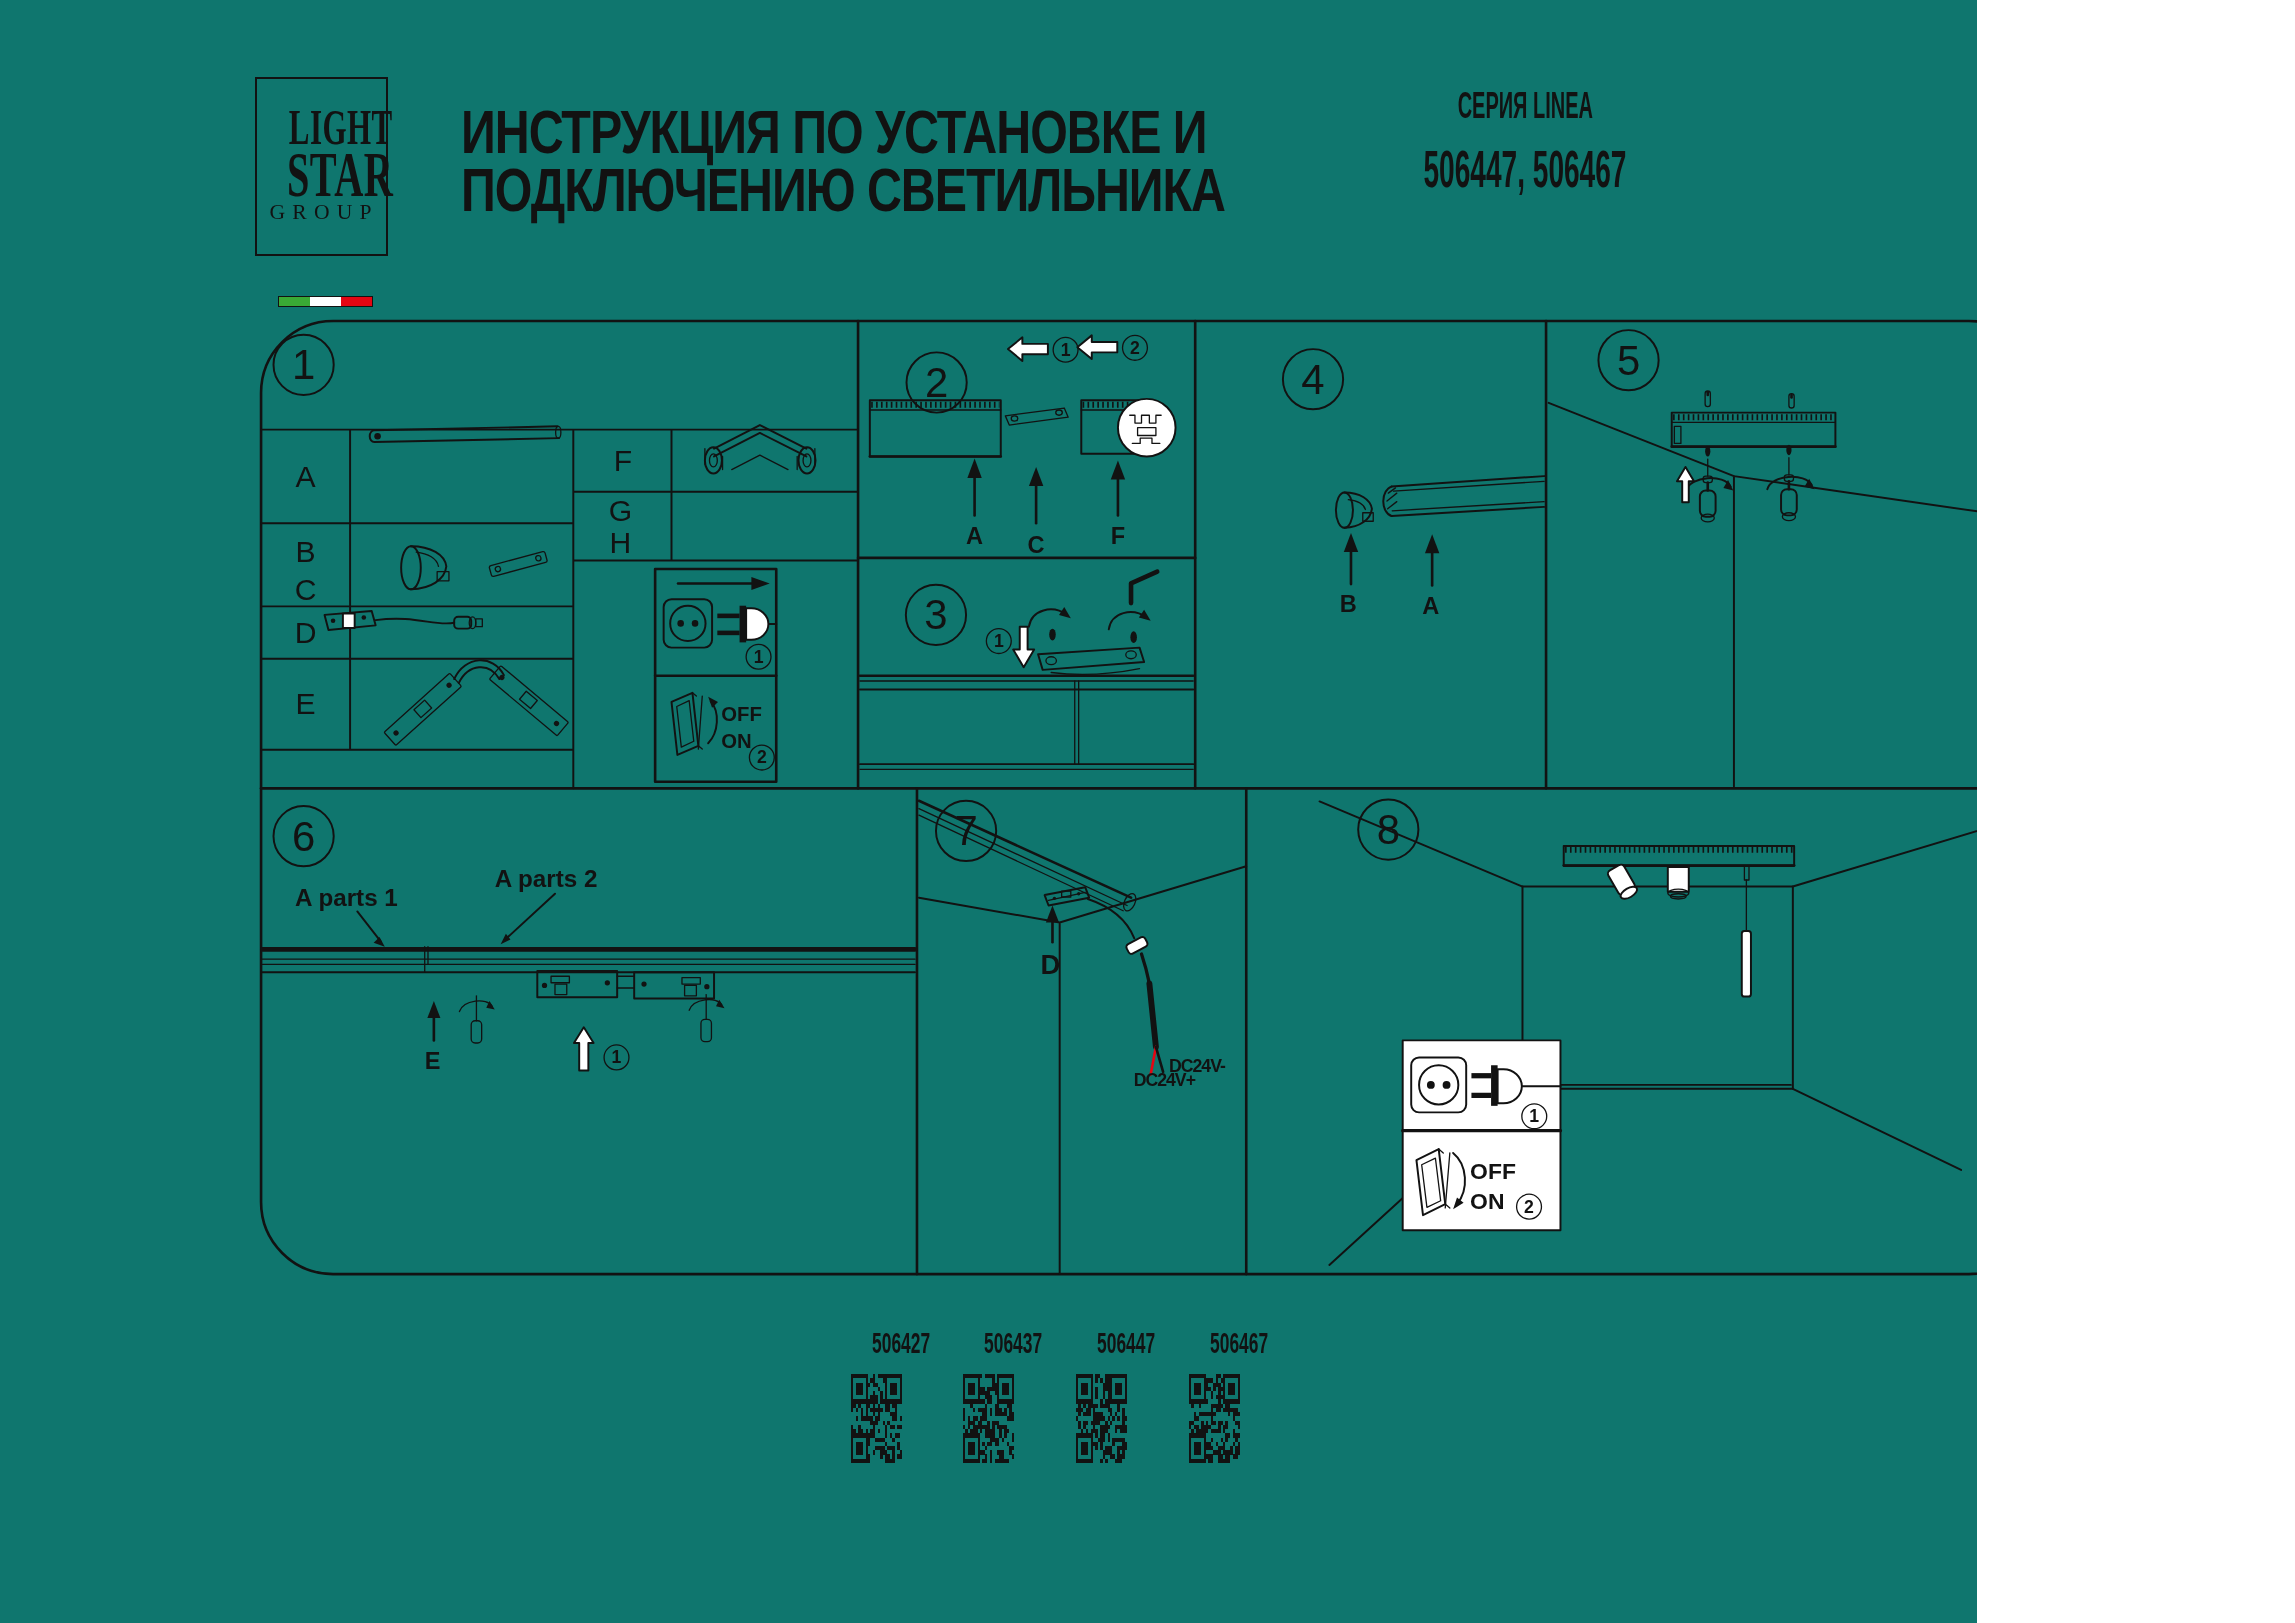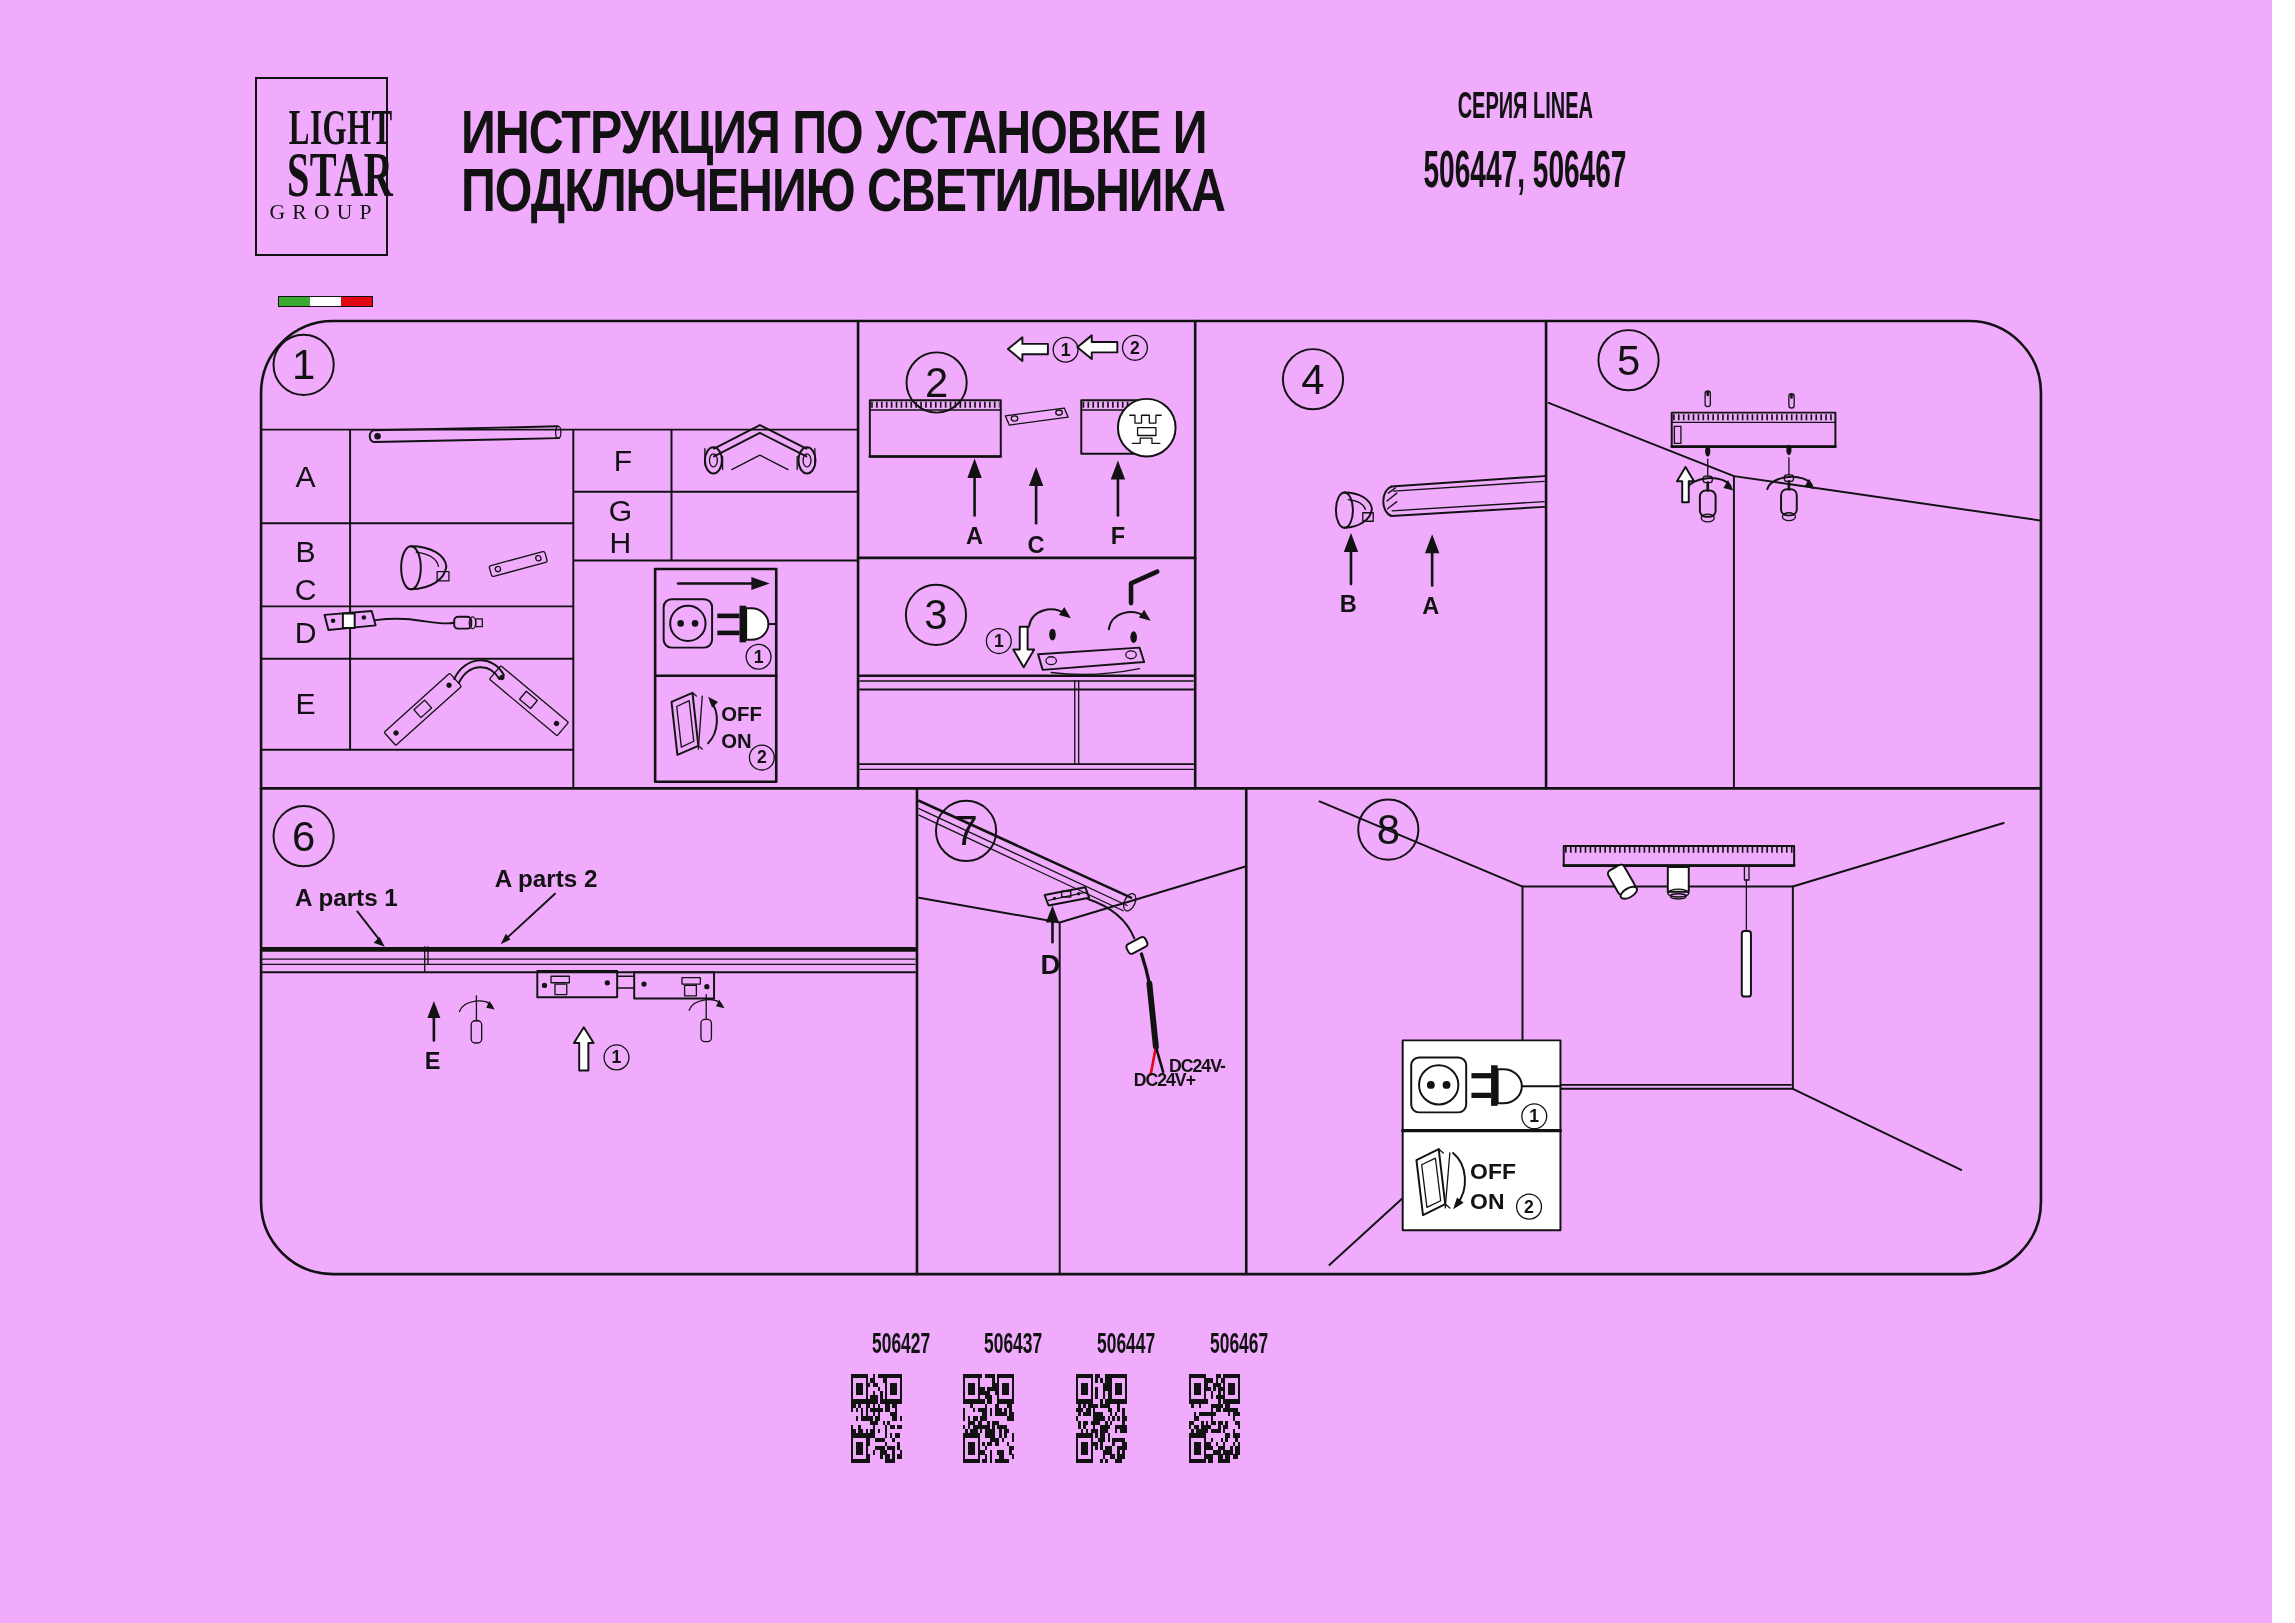--- a/index.html
+++ b/index.html
@@ -1,16 +1,16 @@
 <!DOCTYPE html>
 <html style="font-size:10.5px"><head>
 <meta charset="utf-8">
 <style>
   html,body{margin:0;padding:0;background:#fff}
-  #page{position:relative;width:2272px;height:1623px;background:#f0abfc;overflow:hidden;
+  #page{position:relative;width:1977px;height:1623px;background:#0f766e;overflow:hidden;
         font-family:"Liberation Sans",sans-serif;color:#121212}
   .abs{position:absolute}
   
   #logo-box{left:255px;top:77px;width:129px;height:175px;border:2.6px solid #121212;text-align:center}
   .logo-light{display:inline-block;font-family:"Liberation Serif",serif;font-weight:bold;font-size:50px;
               line-height:46px;transform:scaleX(.62);transform-origin:center top;margin-top:25px;letter-spacing:0.7px}
   .logo-star{display:inline-block;font-family:"Liberation Serif",serif;font-weight:bold;font-size:63px;
              line-height:51px;transform:scaleX(.64);transform-origin:center top;letter-spacing:0.7px}
   .logo-group{display:inline-block;font-family:"Liberation Serif",serif;font-size:21.6px;line-height:23.6px;
               letter-spacing:7.2px;margin-left:5.2px}

